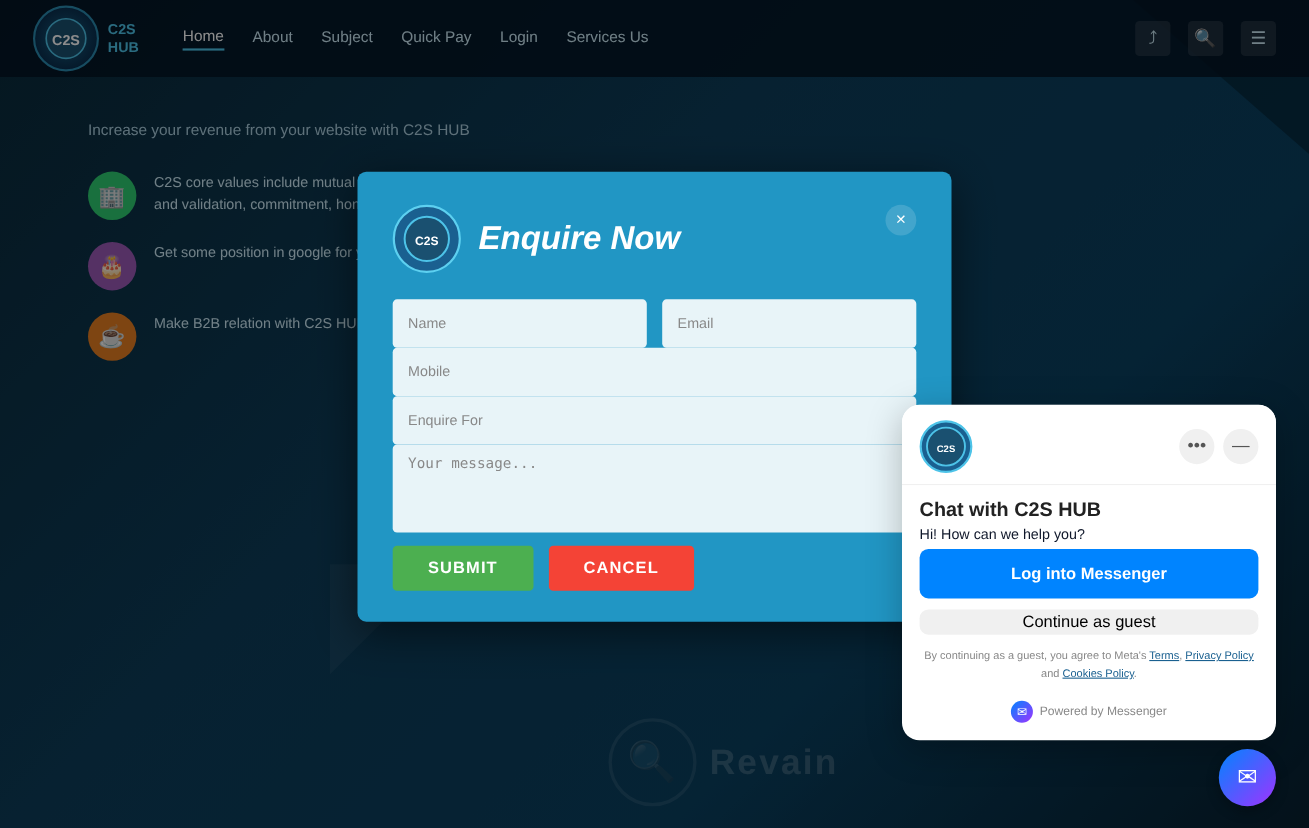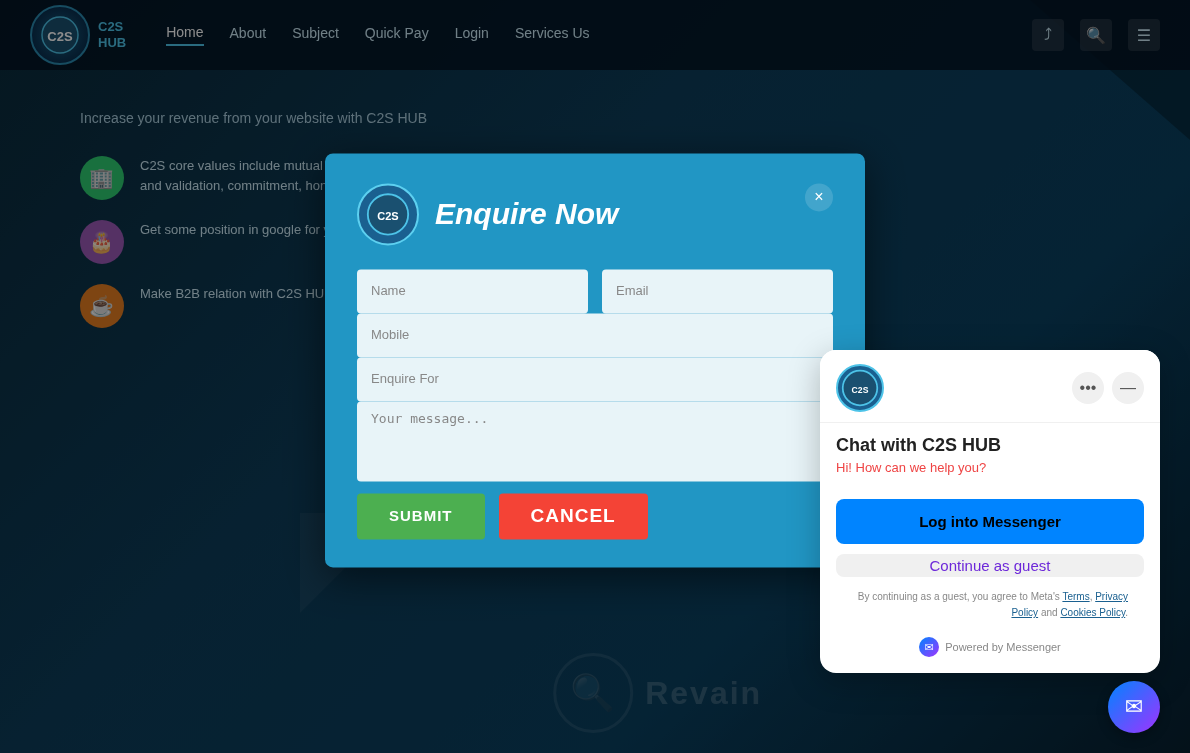--- a/index.html
+++ b/index.html
@@ -211,21 +211,21 @@
       font-weight: bold;
       cursor: pointer;
       letter-spacing: 1px;
     }
     .btn-cancel {
       background: #f44336;
       color: #fff;
       border: none;
       border-radius: 4px;
       padding: 12px 32px;
-      font-size: 19px;
+      font-size: 15px;
       font-weight: bold;
       cursor: pointer;
       letter-spacing: 1px;
     }
 
     
     .chat-widget {
       position: fixed;
       bottom: 80px;
       right: 30px;
@@ -266,55 +266,55 @@
       color: #555;
     }
     .chat-title {
       font-size: 18px;
       font-weight: bold;
       color: #222;
       padding: 12px 16px 4px;
     }
     .chat-sub {
       font-size: 13px;
-      color: #ef4444;
-      padding: 0 16px 24px;
+      color: #0f172a;
+      padding: 0 16px 6px;
     }
     .btn-messenger {
       display: block;
       margin: 0 16px 10px;
       background: #0084ff;
-      color: #000000;
+      color: #ffffff;
       border: none;
       border-radius: 8px;
       padding: 14px;
       font-size: 15px;
       font-weight: bold;
       text-align: center;
       cursor: pointer;
       width: calc(100% - 32px);
     }
     .btn-guest {
       display: block;
       margin: 0 16px 12px;
       background: #f0f0f0;
-      color: #6d28d9;
+      color: #000000;
       border: none;
       border-radius: 8px;
       padding: 3px;
       font-size: 15px;
       text-align: center;
       cursor: pointer;
       width: calc(100% - 32px);
     }
     .chat-legal {
       font-size: 10px;
       color: #888;
-      text-align: right;
-      padding: 0 32px 10px;
+      text-align: center;
+      padding: 0 16px 10px;
       line-height: 1.6;
     }
     .chat-legal a { color: #1a6090; text-decoration: underline; }
     .chat-footer {
       display: flex;
       align-items: center;
       justify-content: center;
       gap: 6px;
       font-size: 11px;
       color: #888;

